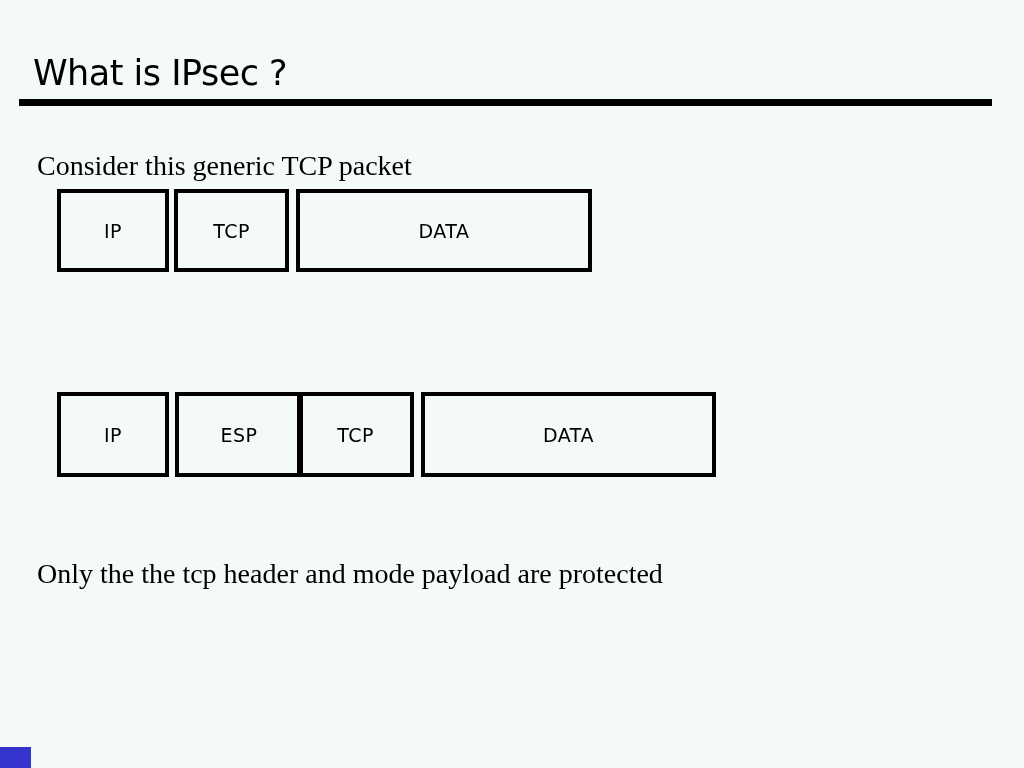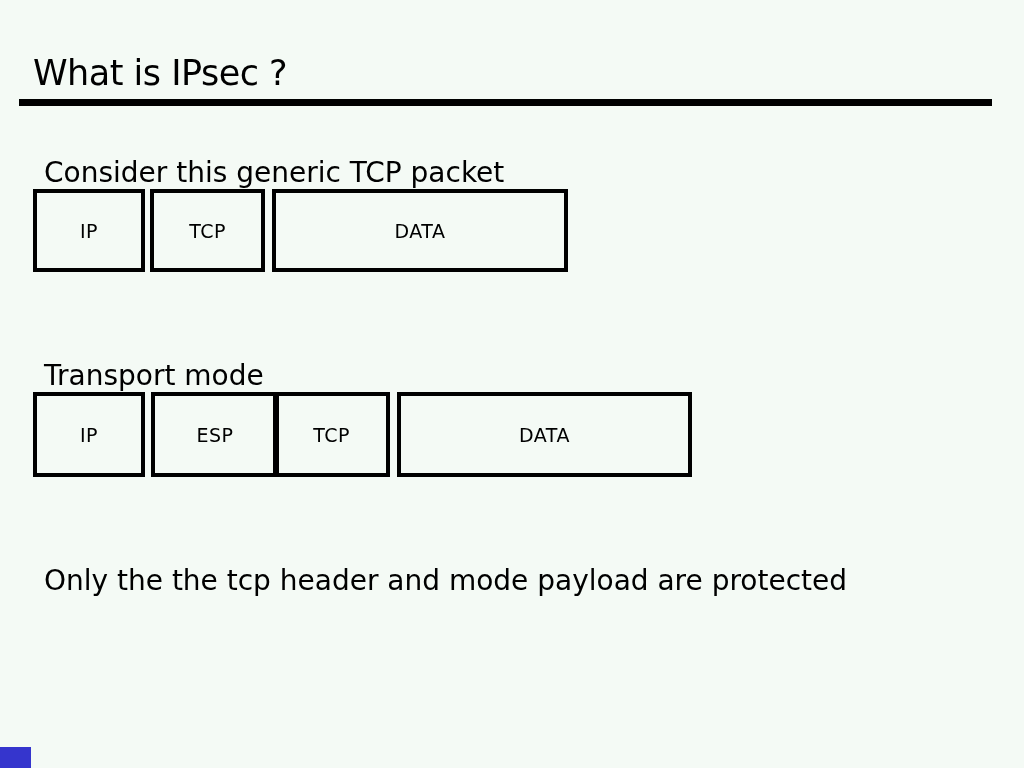--- a/index.html
+++ b/index.html
@@ -34,37 +34,39 @@
     position: absolute;
     left: 19px;
     top: 99px;
     width: 973px;
     height: 7px;
     background: #000000;
   }
   .caption {
     position: absolute;
     left: 32px;
-    margin: 12px;
+    margin: 5px;
     font-size: 28px;
     line-height: 34px;
     font-weight: 400;
     white-space: nowrap;
+    font-family: Liberation Serif, serif;
   }
   .caption.c1 { top: 144px; }
   .caption.c2 { top: 347px; }
   .caption.c3 { top: 552px; }
   .pbox {
     position: absolute;
     box-sizing: border-box;
     border: 4px solid #000000;
     background: transparent;
     display: flex;
     align-items: center;
     justify-content: center;
+    margin-left: 24px;
   }
   .pbox span {
     font-size: 19px;
     letter-spacing: 0.5px;
     white-space: nowrap;
   }
   
   .r1 { top: 189px; height: 83px; }
   .r1.b1 { left: 33px;  width: 112px; }
   .r1.b2 { left: 150px; width: 115px; }
@@ -98,21 +100,20 @@
   <div class="pbox r1 b1">
     <span>IP</span>
   </div>
   <div class="pbox r1 b2">
     <span>TCP</span>
   </div>
   <div class="pbox r1 b3">
     <span>DATA</span>
   </div>
 
-  <p class="caption c2">Transport mode</p>
 
   <div class="pbox r2 b1">
     <span>IP</span>
   </div>
   <div class="pbox r2 b2">
     <span>ESP</span>
   </div>
   <div class="pbox r2 b3">
     <span>TCP</span>
   </div>

